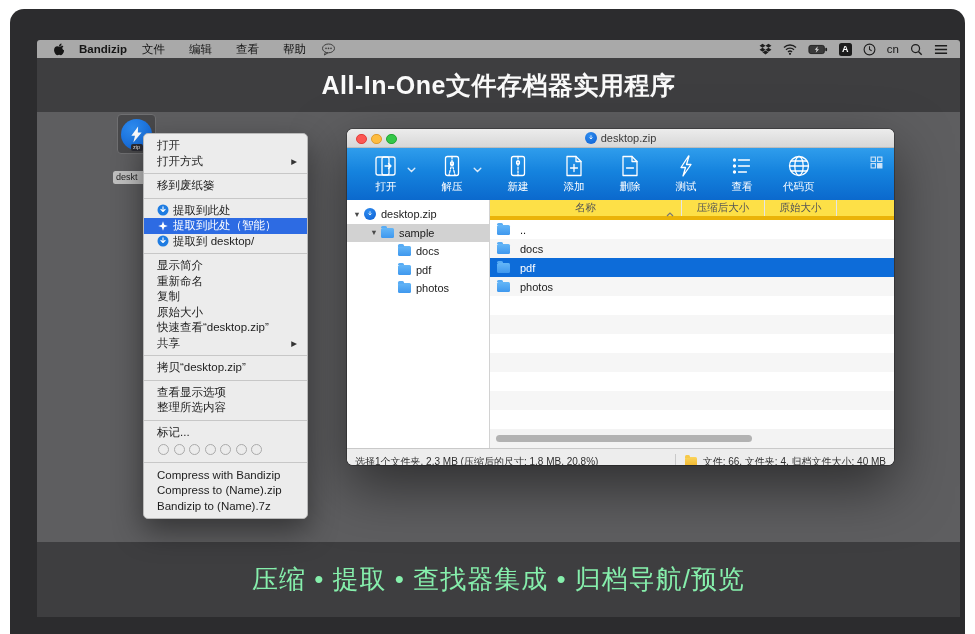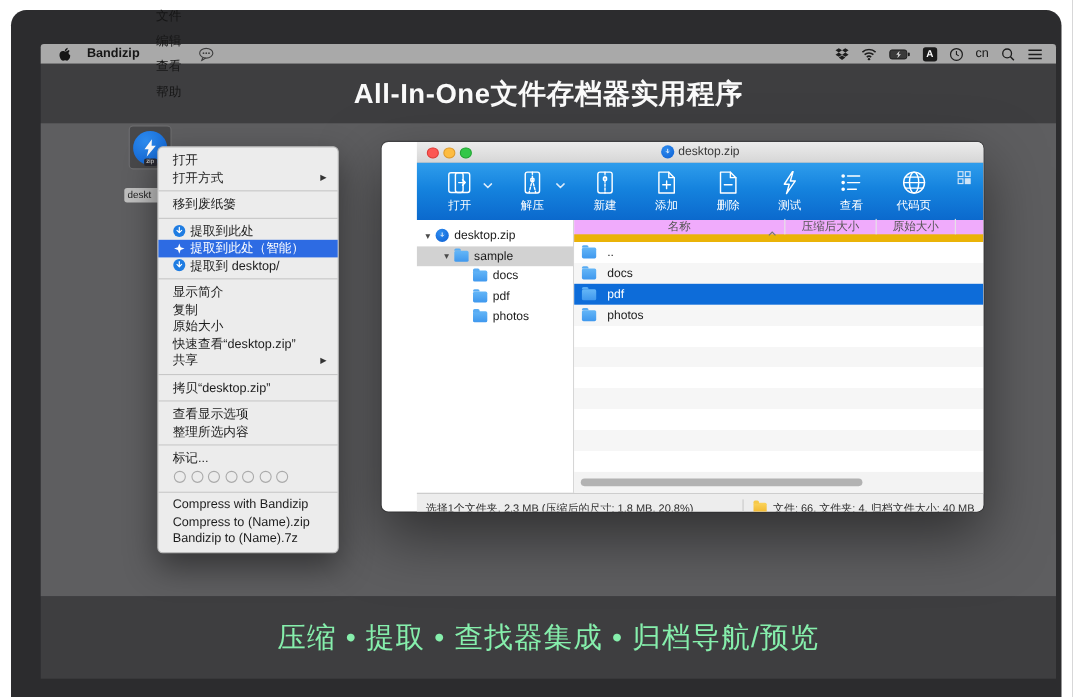--- a/index.html
+++ b/index.html
@@ -36,21 +36,21 @@
   .mi { height:15.5px; display:flex; align-items:center; padding:0 8px 0 13px; white-space:nowrap; }
   .mi .mic { width:16px; display:flex; align-items:center; }
   .mi .mic svg { width:12px; height:12px; }
   .mi.sel { background:#2d6be3; color:#ffffff; }
   .mi .marrow { margin-left:auto; font-size:7.5px; color:#333; padding-right:2px; }
   .msep { height:1px; background:#c7c7c7; margin:4px 0; }
   .tagrow { height:18px; display:flex; align-items:center; gap:4.5px; padding-left:14px; }
   .tagdot { width:11px; height:11px; border:1.5px solid #aaaaaa; border-radius:50%; background:transparent; }
 
   
-  .window { position:absolute; left:310px; top:17px; width:547px; height:336px; border-radius:6px; overflow:hidden; background:#fff; box-shadow:0 22px 55px rgba(0,0,0,.5), 0 0 0 1px rgba(0,0,0,.25); z-index:10;padding-left:32px; }
+  .window { position:absolute; left:310px; top:17px; width:547px; height:336px; border-radius:6px; overflow:hidden; background:#fff; box-shadow:0 22px 55px rgba(0,0,0,.5), 0 0 0 1px rgba(0,0,0,.25); z-index:10; }
   .titlebar { height:19px; background:linear-gradient(180deg,#ececec,#d7d7d7); border-bottom:1px solid #bcbcbc; position:relative; display:flex; align-items:center; justify-content:center; }
   .tlights { position:absolute; left:9px; top:4.5px; display:flex; gap:4.5px; }
   .tl { width:10.5px; height:10.5px; border-radius:50%; }
   .tl.red { background:#fc5753; border:.5px solid #df3e3a; }
   .tl.yellow { background:#fdbc40; border:.5px solid #de9b2d; }
   .tl.green { background:#33c748; border:.5px solid #23a534; }
   .wtitle { display:flex; align-items:center; gap:4px; font-size:11px; color:#3a3a3a; }
   .bz-mini { width:12px; height:12px; background:radial-gradient(circle at 38% 30%, #2e8df0, #0c5ed2); border-radius:50%; display:flex; align-items:center; justify-content:center; flex:none; }
   .bz-mini svg { width:8px; height:8px; }
 
@@ -64,21 +64,21 @@
   .content { display:flex; height:248px; background:#fff; }
   .tree { width:143px; border-right:1px solid #d2d2d2; padding-top:5px; }
   .trow { height:18.5px; display:flex; align-items:center; font-size:11px; color:#1b1b1b; white-space:nowrap; }
   .trow.sel { background:#d2d2d2; }
   .tri { width:10px; font-size:7.5px; color:#4a4a4a; text-align:center; margin-right:2px; flex:none; }
   .fold { width:13px; height:10px; background:linear-gradient(180deg,#64b6f7,#3f98ee); border-radius:1.5px; position:relative; margin-right:5px; flex:none; }
   .fold::before { content:""; position:absolute; top:-2px; left:0; width:5.5px; height:2.5px; background:#58acf4; border-radius:1.5px 1.5px 0 0; }
   .bz-tree { margin-right:5px; }
 
   .list { flex:1; display:flex; flex-direction:column; min-width:0; }
-  .lheader { height:20px; display:flex; background:#f0abfc; border-bottom:7px solid #eab308; font-size:10.5px; color:#555;align-items:flex-end; }
+  .lheader { height:20px; display:flex; background:#fde047; border-bottom:4px solid #eab308; font-size:10.5px; color:#555; }
   .hcell { display:flex; align-items:center; justify-content:center; border-right:1px solid #e5e5e5; position:relative; }
   .hcell:last-child { border-right:none; flex:1; }
   .sortup { position:absolute; right:7px; top:7px; }
   .lbody { flex:1; background:repeating-linear-gradient(180deg,#ffffff 0 19px,#f6f6f6 19px 38px); }
   .lrow { height:19px; display:flex; align-items:center; padding-left:7px; font-size:11px; color:#1b1b1b; gap:5px; }
   .lrow.sel { background:#0d6cd9; color:#fff; }
   .hscroll { height:19px; background:#f3f3f3; position:relative; }
   .thumb { position:absolute; left:6px; top:6px; width:256px; height:7px; border-radius:4px; background:#b2b2b2; }
 
   .statusbar { height:27px; background:#ededed; border-top:1px solid #c9c9c9; display:flex; align-items:center; font-size:10px; color:#2e2e2e; padding:0 8px; }
@@ -94,21 +94,21 @@
 
     <div class="menubar">
       <div class="mb-left">
         <span class="mb-ic">
           <svg width="13" height="14" viewBox="0 0 14 15">
               <path fill="#161616" d="M11.4 4.6c-.9 0-1.8.55-2.3.55-.55 0-1.45-.53-2.4-.53C4.9 4.62 3.3 6.2 3.3 8.5c0 2.65 2 5.6 3.5 5.6.6 0 1.15-.42 1.95-.42.8 0 1.25.42 1.95.42 1.55 0 3.35-2.95 3.35-5.2 0-.15-1.85-.8-1.85-2.25 0-1.25 1.05-1.85 1.15-1.95-.65-.95-1.6-1.08-1.95-1.1z"></path>
               <path fill="#161616" d="M10.6 3.8c.5-.6.85-1.45.72-2.3-.72.1-1.55.53-2.05 1.13-.45.53-.85 1.37-.72 2.17.8.07 1.55-.4 2.05-1z"></path>
             </svg>
         </span>
         <span class="mb-app">Bandizip</span>
-        <span id="mb-items" style="display: flex; gap: 8px; flex-direction: column;">
+        <span id="mb-items" style="display: flex; gap: 24px;">
             <span class="mb-item">文件</span>
             <span class="mb-item">编辑</span>
             <span class="mb-item">查看</span>
             <span class="mb-item">帮助</span>
           </span>
         <span class="mb-ic">
           <svg width="15" height="13" viewBox="0 0 15 13">
               <ellipse cx="7.5" cy="5.4" rx="6" ry="4.4" fill="none" stroke="#3e3e3e" stroke-width="1"></ellipse>
               <path d="M4.4 9.2 L3.4 12 L7 9.8" fill="none" stroke="#3e3e3e" stroke-width="1"></path>
               <circle cx="5" cy="5.4" r=".8" fill="#3e3e3e"></circle>
@@ -211,20 +211,23 @@
               <svg viewBox="0 0 24 24">
                 <circle cx="12" cy="12" r="11" fill="#1e7ce2"></circle>
                 <path d="M12 5.5v9M7.8 10.8 12 15l4.2-4.2" fill="none" stroke="#fff" stroke-width="2.2" stroke-linecap="round" stroke-linejoin="round"></path>
               </svg>
             </span>
             <span>提取到 desktop/</span>
           </div>
           <div class="msep"></div>
           <div class="mi">
             <span>显示简介</span>
+          </div>
+          <div class="mi">
+            <span>重新命名</span>
           </div>
           <div class="mi">
             <span>复制</span>
           </div>
           <div class="mi">
             <span>原始大小</span>
           </div>
           <div class="mi">
             <span>快速查看“desktop.zip”</span>
           </div>

